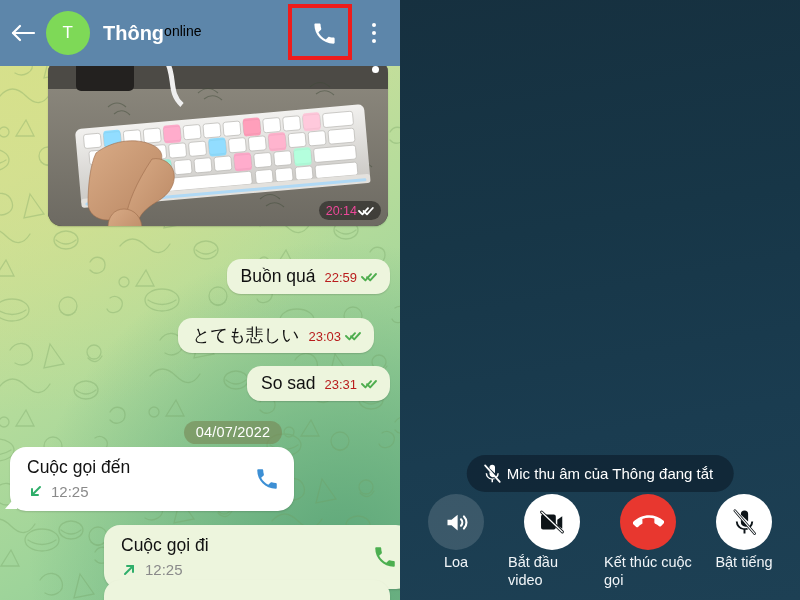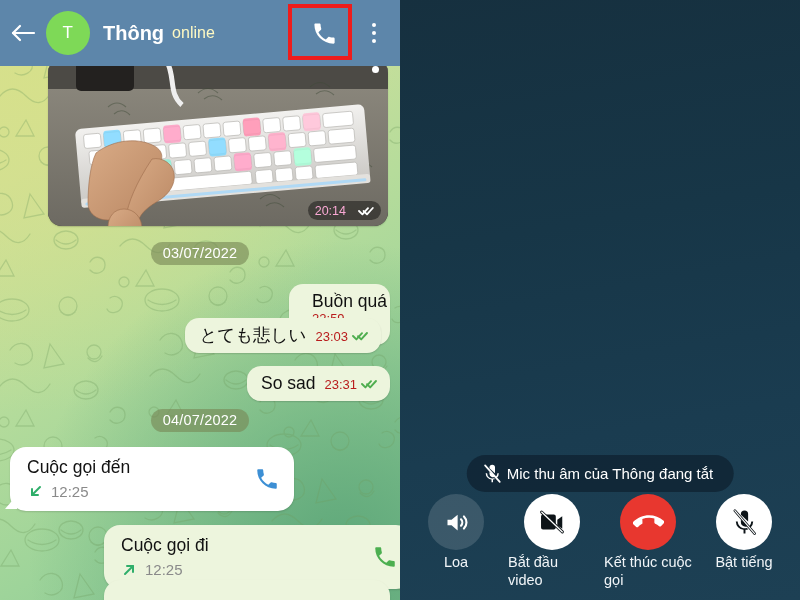--- a/index.html
+++ b/index.html
@@ -28,21 +28,21 @@
   }
   .back-arrow { width:46px; display:flex; align-items:center; justify-content:center; }
   .avatar {
     width:44px; height:44px; border-radius:50%;
     background:#7ed957; color:#fff;
     display:flex; align-items:center; justify-content:center;
     font-size:17px; font-weight:400; letter-spacing:.5px; flex:0 0 auto;
   }
   .peer-block { margin-left:13px; display:flex; flex-direction:row; justify-content:center; }
   .peer-name { color:#fff; font-size:20px; font-weight:bold; line-height:1.15; }
-  .peer-status { color:#fef9c3; font-size:16px; line-height:1.2; margin-top:1px;margin-left:8px; }
+  .peer-status { color:#000000; font-size:14px; line-height:1.2; margin-top:1px; }
   .hdr-spacer { flex:1; }
   .hdr-call-btn {
     width:52px; height:52px; display:flex; align-items:center; justify-content:center;
     margin-right:4px;
   }
   .hdr-menu-btn { width:40px; height:52px; display:flex; align-items:center; justify-content:center; margin-right:6px; }
   .dot3 { display:flex; flex-direction:column; gap:3.5px; align-items:center; }
   .dot3 i { width:4.5px; height:4.5px; border-radius:50%; background:#fff; display:block; }
 
   .hl-box {
@@ -55,22 +55,22 @@
   
   .photo-msg {
     position:absolute; left:48px; top:-7px; width:340px; height:167px;
     border-radius:14px; overflow:hidden; background:#2b2b2b;
     box-shadow:0 1px 1.5px rgba(0,0,0,.18);
   }
   .photo-art { position:absolute; inset:0; }
   .photo-time {
     position:absolute; right:7px; bottom:6px; height:19px;
     background:rgba(0,0,0,.42); border-radius:10px;
-    display:flex; align-items:center; gap:12px; padding:0 7px;
-    color:#f9a8d4; font-size:12.5px;justify-content:center;
+    display:flex; align-items:center; gap:1px; padding:0 7px;
+    color:#ec4899; font-size:12.5px;justify-content:center;
   }
   .white-dot { position:absolute; right:9px; top:7px; width:7px; height:7px; border-radius:50%; background:#fff; }
 
   .date-pill-row { position:absolute; left:0; width:400px; display:flex; justify-content:center; }
   .date-pill {
     background:rgba(120,136,86,.62); color:#fff; font-size:14.5px;
     padding:3px 12px 4px; border-radius:13px; letter-spacing:.2px;
   }
 
   .bubble {
@@ -280,52 +280,49 @@
         <span class="white-dot"></span>
         <div class="photo-time">
           <span>20:14</span>
           <svg width="16" height="11" viewBox="0 0 16 11">
             <path d="M1 6l3.4 3.4L10 3.2" stroke="#ffffff" stroke-width="1.8" fill="none" stroke-linecap="round" stroke-linejoin="round"></path>
             <path d="M5.6 6L9 9.4 14.8 3" stroke="#ffffff" stroke-width="1.8" fill="none" stroke-linecap="round" stroke-linejoin="round"></path>
           </svg>
         </div>
       </div>
 
-      <div class="date-pill-row" style="top:176px;">
-        <span class="date-pill">03/07/2022</span>
-      </div>
-
-      <div class="bubble b-out" style="right:10px; top:218px;flex-direction:column;">
+
+      <div class="bubble b-out" style="right:10px; top:193px;">
         <span class="btxt">Buồn quá</span>
         <span class="btime">22:59</span>
         <svg class="bchk" width="17" height="11" viewBox="0 0 17 11">
           <path d="M1 6l3.4 3.4L10 3.2" stroke="#4fae4f" stroke-width="1.9" fill="none" stroke-linecap="round" stroke-linejoin="round"></path>
           <path d="M6 6.2L9.2 9.4 15 3" stroke="#4fae4f" stroke-width="1.9" fill="none" stroke-linecap="round" stroke-linejoin="round"></path>
         </svg>
       </div>
 
-      <div class="bubble b-out" style="right:19px; top:252px;">
+      <div class="bubble b-out" style="right:26px; top:252px;">
         <span class="btxt">とても悲しい</span>
         <span class="btime">23:03</span>
         <svg class="bchk" width="17" height="11" viewBox="0 0 17 11">
           <path d="M1 6l3.4 3.4L10 3.2" stroke="#4fae4f" stroke-width="1.9" fill="none" stroke-linecap="round" stroke-linejoin="round"></path>
           <path d="M6 6.2L9.2 9.4 15 3" stroke="#4fae4f" stroke-width="1.9" fill="none" stroke-linecap="round" stroke-linejoin="round"></path>
         </svg>
       </div>
 
       <div class="bubble b-out" style="right:10px; top:300px;">
         <span class="btxt">So sad</span>
         <span class="btime">23:31</span>
         <svg class="bchk" width="17" height="11" viewBox="0 0 17 11">
           <path d="M1 6l3.4 3.4L10 3.2" stroke="#4fae4f" stroke-width="1.9" fill="none" stroke-linecap="round" stroke-linejoin="round"></path>
           <path d="M6 6.2L9.2 9.4 15 3" stroke="#4fae4f" stroke-width="1.9" fill="none" stroke-linecap="round" stroke-linejoin="round"></path>
         </svg>
       </div>
 
-      <div class="date-pill-row" style="top:343px;">
+      <div class="date-pill-row" style="top:355px;margin-left:33px;">
         <span class="date-pill">04/07/2022</span>
       </div>
 
       <div class="call-row call-in" style="top:381px;">
         <span class="call-tail"></span>
         <div class="call-body">
           <div class="call-title">Cuộc gọi đến</div>
           <div class="call-meta">
             <svg width="17" height="17" viewBox="0 0 17 17">
               <path d="M13 4L5 12" stroke="#2fae6a" stroke-width="2" stroke-linecap="round"></path>

